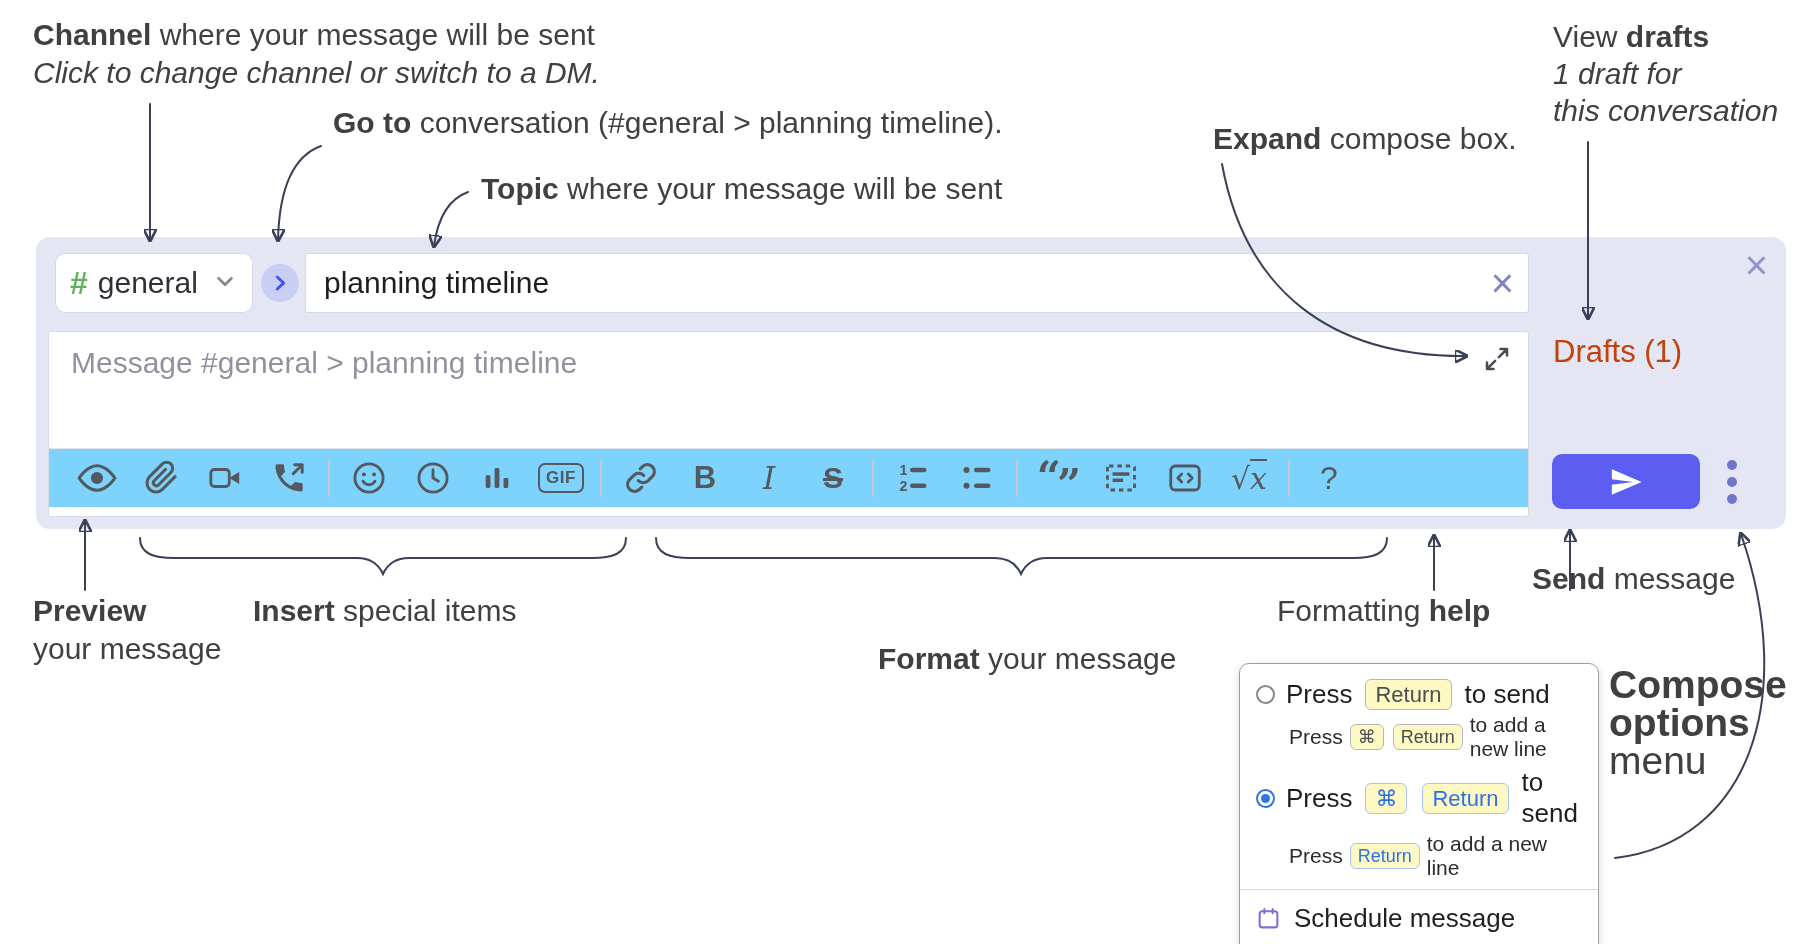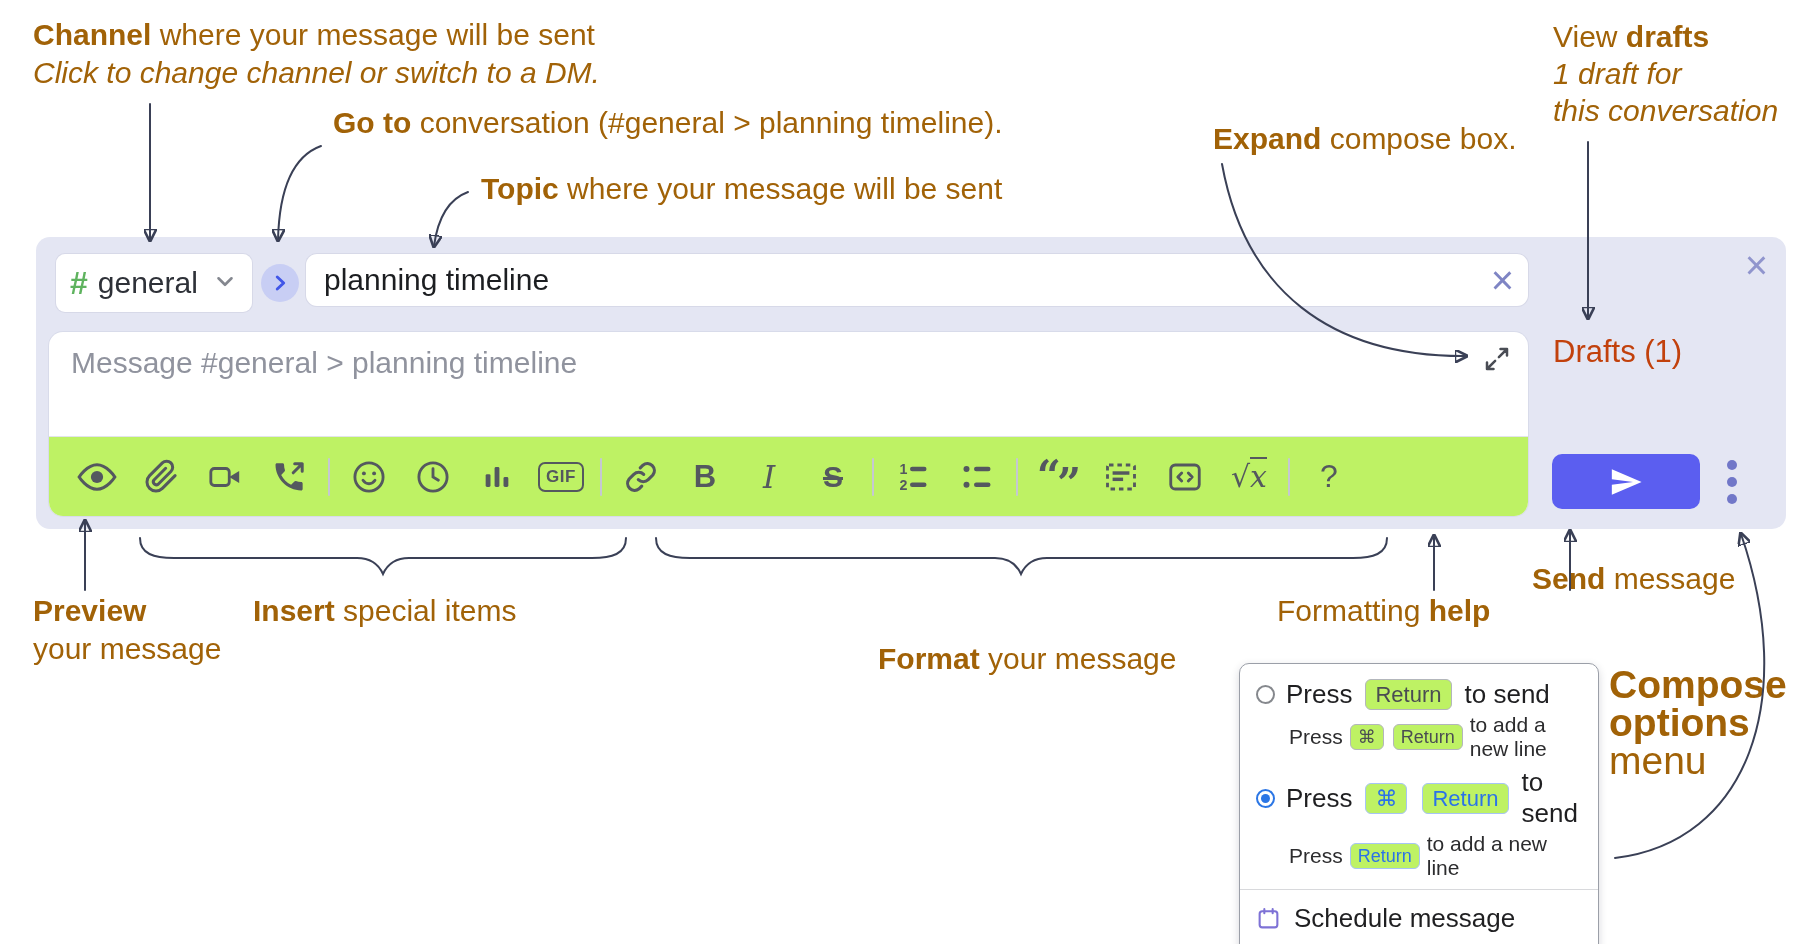--- a/index.html
+++ b/index.html
@@ -3,21 +3,21 @@
 <meta charset="utf-8">
 <style>
   html,body{margin:0;padding:0;}
   body{
     width:1814px;height:944px;position:relative;overflow:hidden;
     background:#ffffff;color:#363c52;
     font-family:"Liberation Sans","DejaVu Sans",sans-serif;
   }
   .b{font-weight:bold}
   .i{font-style:italic}
-  .note{position:absolute;font-size:30px;line-height:38px;color:#a16207;white-space:nowrap;}
+  .note{position:absolute;font-size:30px;line-height:38px;color:#404040;white-space:nowrap;}
 
   
   .overlay{position:absolute;left:0;top:0;z-index:40;pointer-events:none;}
   .overlay path{stroke:#3a4056;stroke-width:2;fill:none;stroke-linecap:round;}
 
   
   .compose{
     position:absolute;left:36px;top:237px;width:1750px;height:292px;
     background:#e4e6f3;border-radius:14px;z-index:1;
   }
@@ -26,42 +26,42 @@
     border-radius:9px;display:flex;align-items:center;padding:0 14px;box-sizing:border-box;gap:10px;
     box-shadow:0 0 0 1px rgba(120,125,160,.12);cursor:pointer;
   }
   .hash{color:#5fb35f;font-weight:bold;font-size:32px;line-height:1;}
   .channame{font-size:30px;color:#2e3138;flex:1;}
   .gocircle{
     position:absolute;left:225px;top:27px;width:38px;height:38px;border-radius:50%;
     background:#c8cef4;display:flex;align-items:center;justify-content:center;
   }
   .topicbox{
-    position:absolute;left:270px;top:17px;width:1222px;height:52px;background:#fff;
-    border-radius:11px;display:flex;align-items:center;box-sizing:border-box;padding:0 14px 0 18px;
+    position:absolute;left:270px;top:17px;width:1222px;height:58px;background:#fff;
+    border-radius:2px;display:flex;align-items:center;box-sizing:border-box;padding:0 14px 0 18px;
     box-shadow:0 0 0 1px rgba(120,125,160,.12);
   }
   .topicbox input{
     flex:1;border:none;outline:none;font-size:30px;color:#1c1e21;background:transparent;
     font-family:inherit;padding:0;
   }
   .xclear{font-size:40px;line-height:1;color:#7f85c4;cursor:pointer;font-weight:400;}
   .xclose{
     position:absolute;right:18px;top:8px;font-size:40px;line-height:1;color:#9095cd;cursor:pointer;z-index:5;
   }
   .msgbox{
     position:absolute;left:13px;top:95px;width:1479px;height:184px;background:#fff;
-    border-radius:14px;box-shadow:0 0 0 1px rgba(120,125,160,.10);overflow:hidden;
+    border-radius:2px;box-shadow:0 0 0 1px rgba(120,125,160,.10);overflow:hidden;
   }
   .placeholder{
     position:absolute;left:22px;top:14px;font-size:30px;color:#90939e;
   }
   .expandbtn{position:absolute;right:16px;top:12px;width:30px;height:30px;color:#4a4d55;cursor:pointer;}
   .toolbar{
-    position:absolute;left:0;bottom:0;width:100%;height:80px;background:#bef264;
+    position:absolute;left:0;bottom:9px;width:100%;height:59px;background:#7dd3fc;
     display:flex;align-items:center;padding:0 16px;box-sizing:border-box;
     border-top:1px solid #e3e4ea;
   }
   .tbtn{
     width:64px;height:52px;display:flex;align-items:center;justify-content:center;
     color:#54585f;cursor:pointer;flex:0 0 auto;
   }
   .tbtn svg{display:block;}
   .tdiv{width:2px;height:38px;background:#c5c8d2;border-radius:1px;margin:0 7px;flex:0 0 auto;}
   .tico-b{font-size:31px;font-weight:bold;color:#54585f;}
@@ -95,21 +95,21 @@
     background:#fff;border:1.5px solid #9b9fa8;border-radius:10px;
     box-shadow:0 3px 8px rgba(40,40,60,.18);padding:12px 16px 10px;z-index:30;
     color:#1f1f21;
   }
   .radiorow{display:flex;align-items:center;gap:11px;font-size:26px;margin-top:3px;cursor:pointer;}
   .radiosub{font-size:21px;color:#2c2c2e;margin:3px 0 6px 33px;display:flex;align-items:center;gap:5px;}
   .radio{width:19px;height:19px;border:2px solid #85888d;border-radius:50%;box-sizing:border-box;flex:0 0 auto;}
   .radio.sel{border-color:#2b76e5;position:relative;}
   .radio.sel::after{content:"";position:absolute;left:3px;top:3px;right:3px;bottom:3px;background:#2b76e5;border-radius:50%;}
   .key{
-    display:inline-block;border:1.5px solid #b3b6bc;border-radius:6px;background:#bef264;
+    display:inline-block;border:1.5px solid #b3b6bc;border-radius:6px;background:#fef9c3;
     padding:0 9px;font-size:22px;line-height:29px;color:#4a4d52;margin:0 2px;
   }
   .key.sm{font-size:18px;line-height:24px;padding:0 7px;}
   .key.blue{color:#2b72e8;border-color:#a6c4f5;}
   .pdiv{border-top:1.5px solid #d8d9dc;margin:9px -16px;}
   .mitem{display:flex;align-items:center;gap:13px;font-size:26px;color:#1f1f21;padding:4px 0;cursor:pointer;}
   .mitem svg{flex:0 0 auto;color:#7e72d6;}
 
   
   #note-channel{left:33px;top:16px;}

